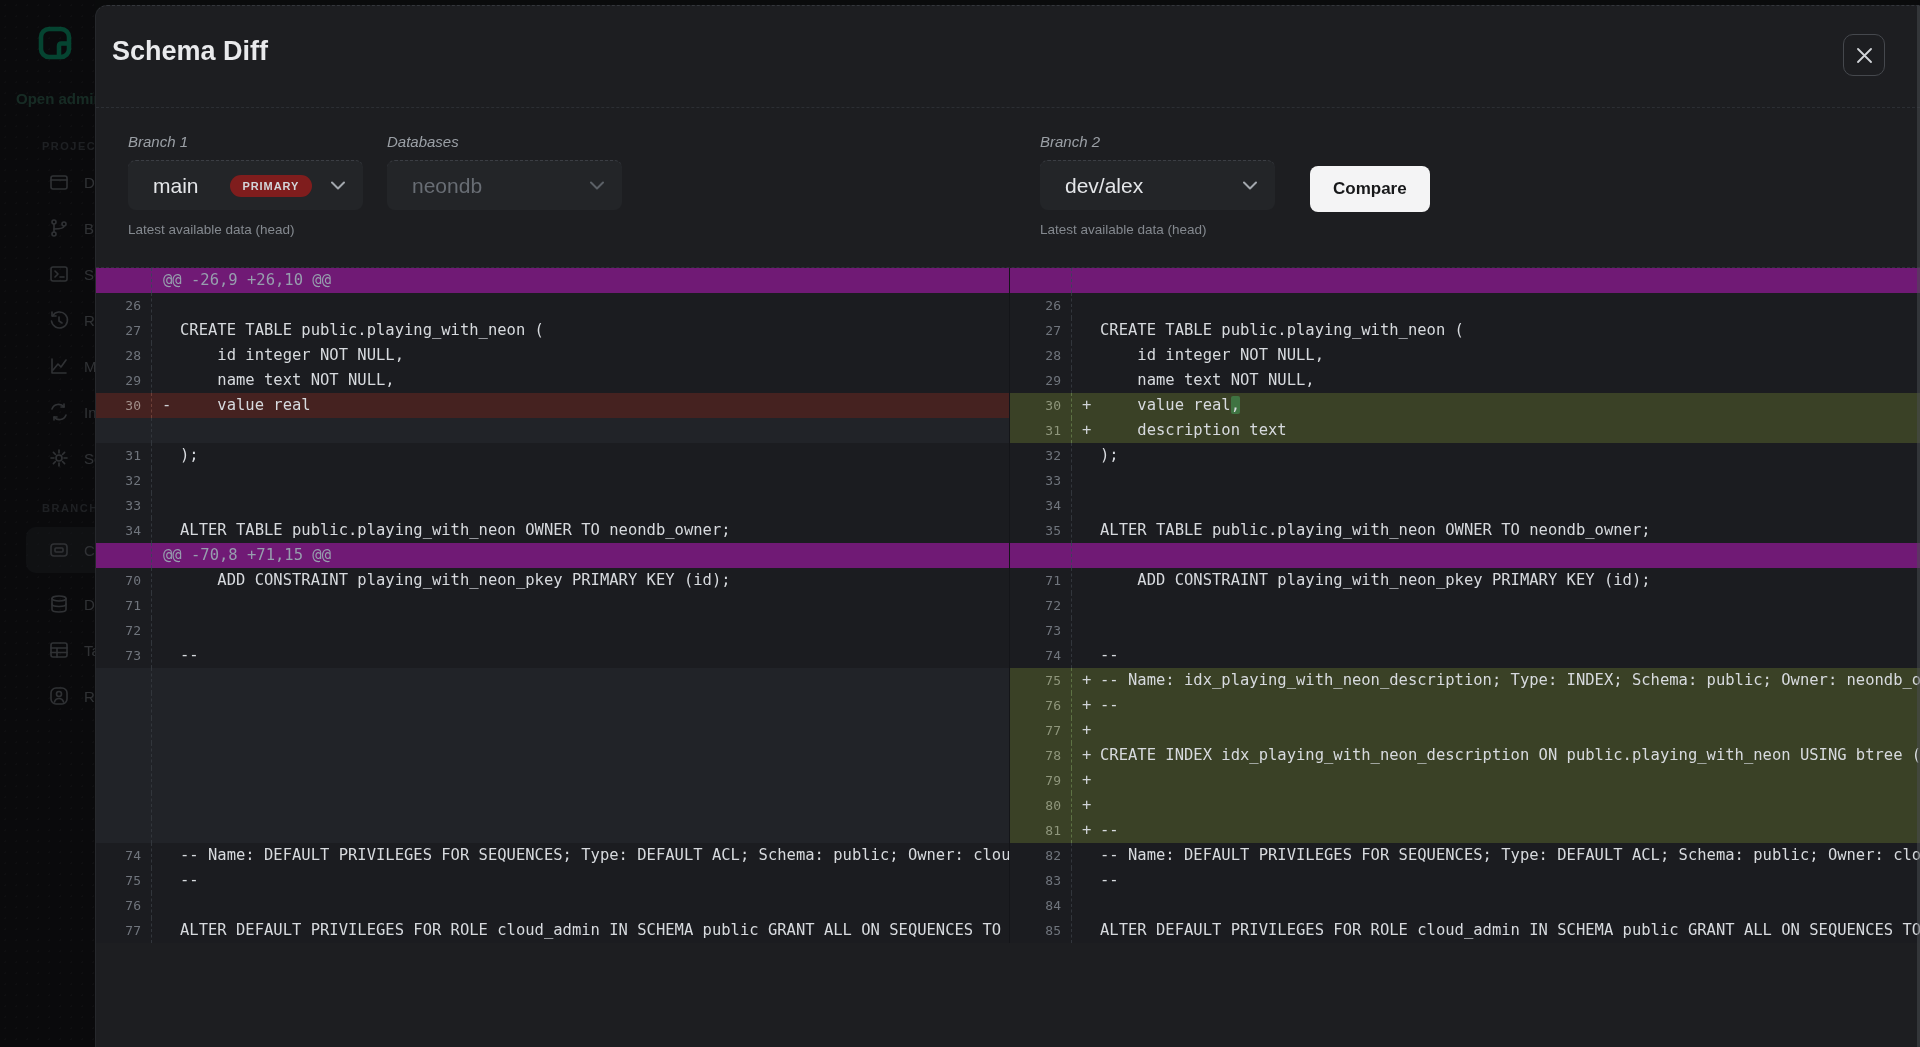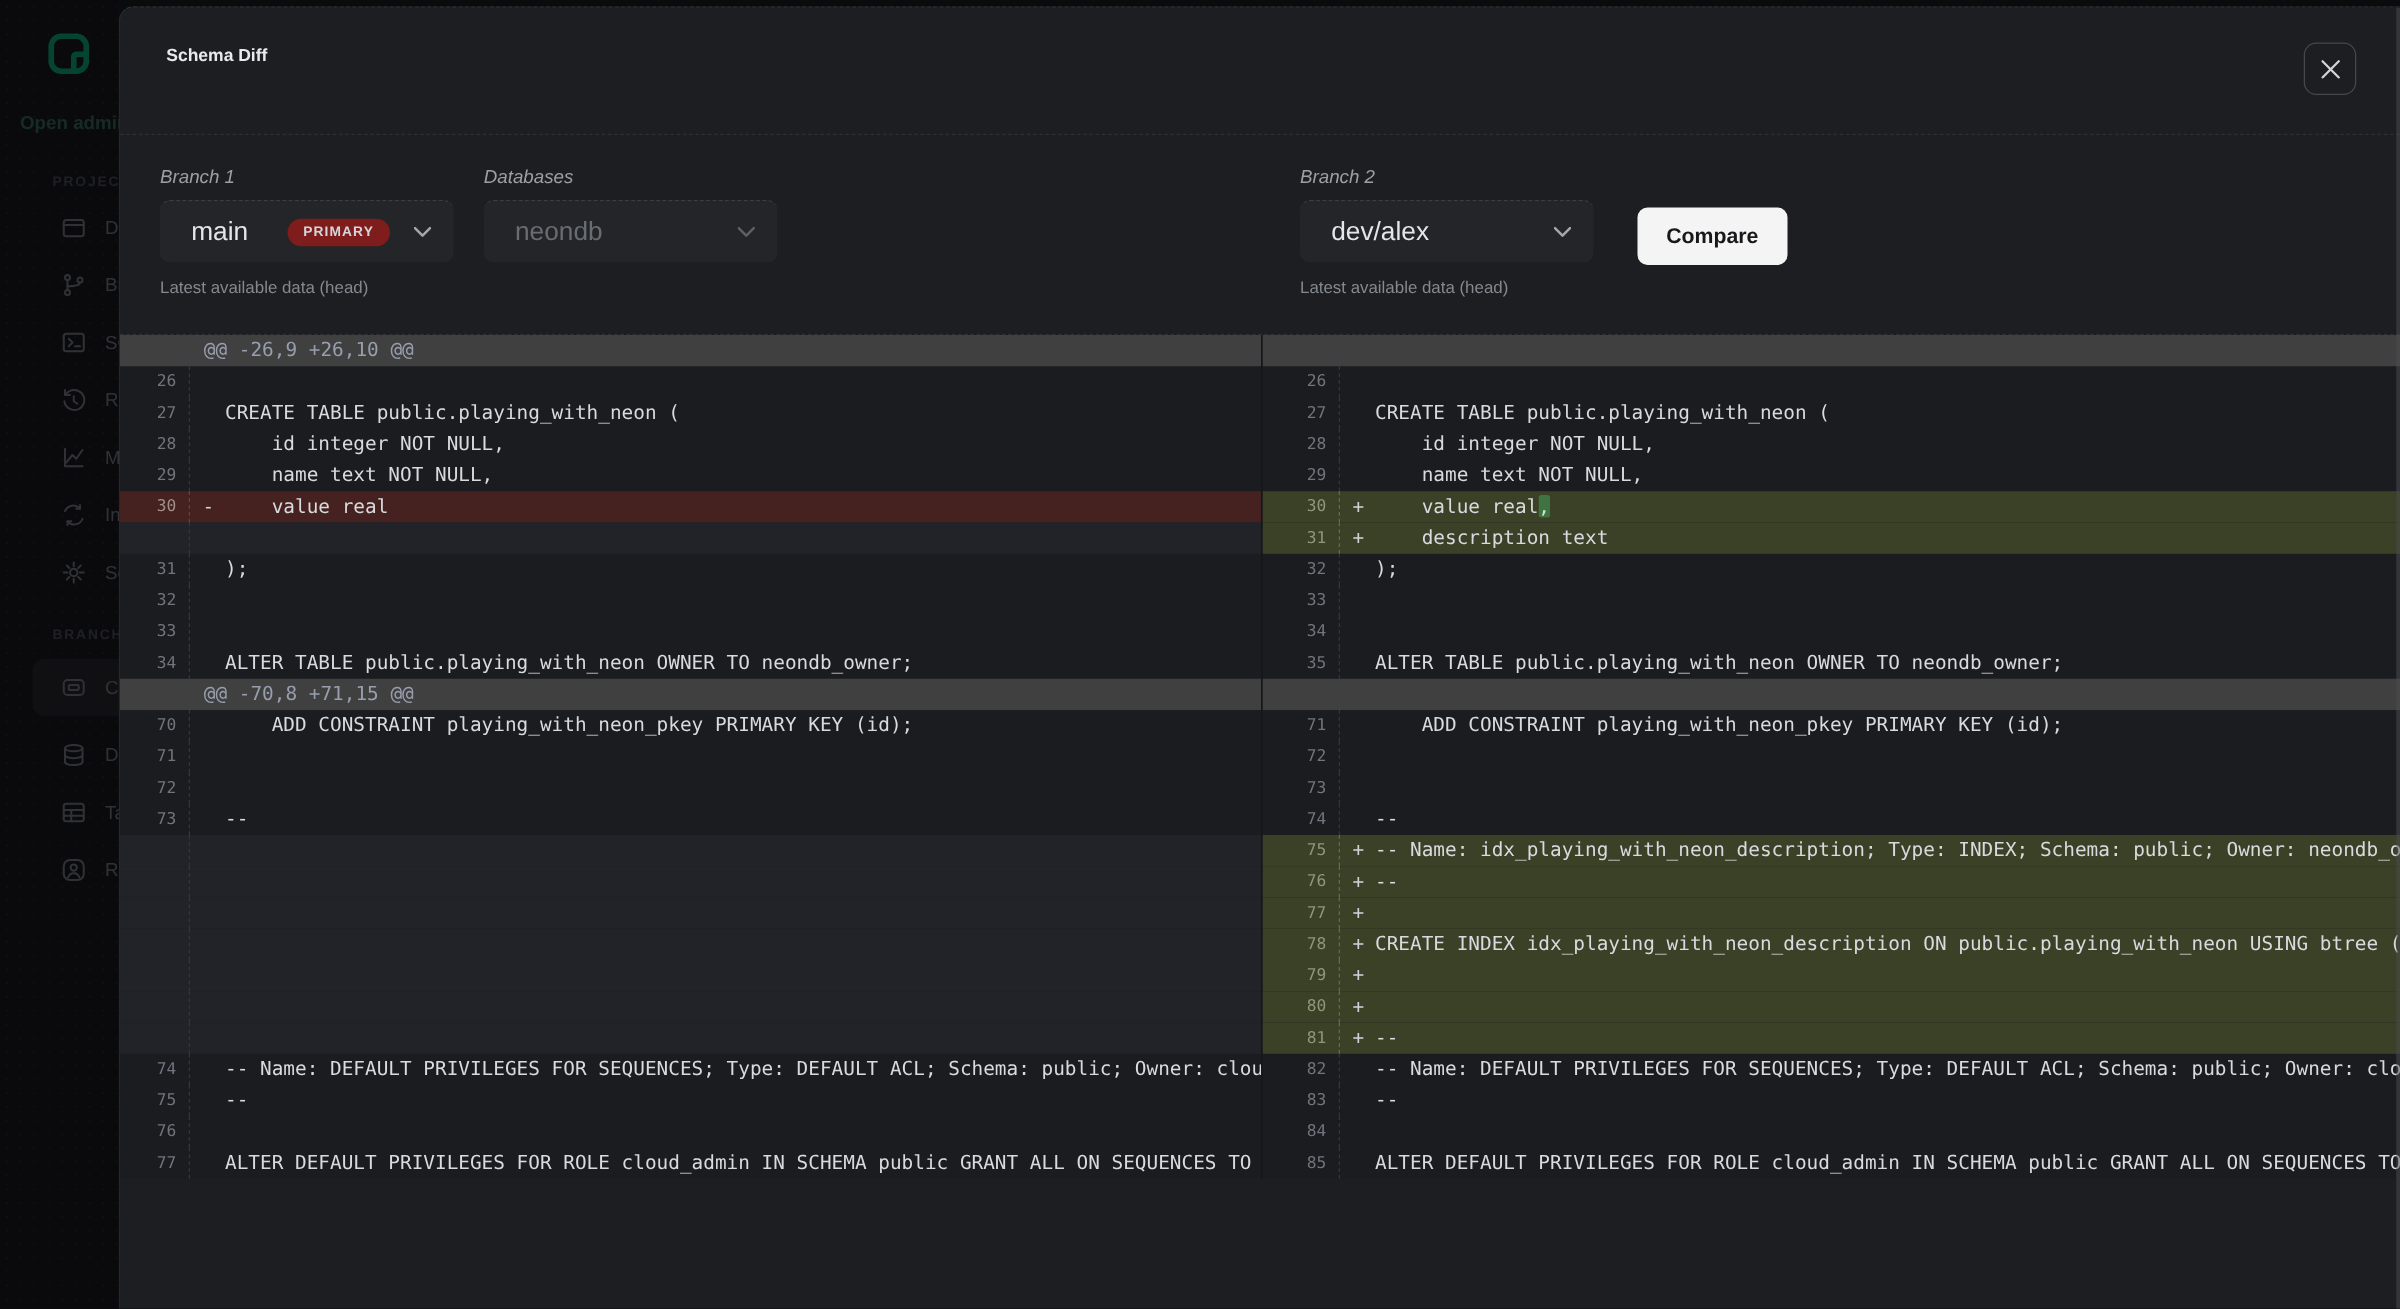--- a/index.html
+++ b/index.html
@@ -14,21 +14,21 @@
   .nav-sec-label{height:26px;line-height:26px;padding-left:42px;color:#5c6167;font-size:11px;font-weight:700;letter-spacing:1.5px;white-space:nowrap;}
   .nav-item{height:46px;display:flex;align-items:center;padding-left:48px;gap:14px;color:#9aa0a6;font-size:15px;white-space:nowrap;cursor:pointer;}
   .nav-item.active{background:#27292e;border-radius:10px;margin:6px 0 8px 26px;padding-left:22px;height:46px;}
   .nav-icon{width:22px;height:22px;flex:0 0 22px;display:inline-flex;}
   .nav-icon svg{width:22px;height:22px;stroke:#9aa0a6;fill:none;stroke-width:1.6;stroke-linecap:round;stroke-linejoin:round;}
   .nav-gap{height:14px;}
   .side-dim{position:absolute;left:0;top:0;width:95px;height:1047px;background:rgba(3,4,6,.5);}
   
   .modal{position:absolute;left:95px;top:5px;right:0;bottom:0;background:#1d1e21;
     border-top:1px dashed #33363b;border-left:1px solid #26282c;border-top-left-radius:12px;overflow:hidden;}
-  .m-title{position:absolute;left:37px;top:30px;font-size:14px;font-weight:600;color:#e9eaec;}
+  .m-title{position:absolute;left:16px;top:30px;font-size:27px;font-weight:600;color:#e9eaec;}
   .m-close{position:absolute;right:35px;top:28px;width:40px;height:40px;border:1px solid #45484d;border-radius:10px;
     display:flex;align-items:center;justify-content:center;cursor:pointer;background:transparent;}
   .m-close svg{width:15px;height:15px;stroke:#d2d5d9;stroke-width:1.8;stroke-linecap:round;}
   .m-divider{position:absolute;left:0;right:0;top:101px;border-top:1px dashed #2c2f34;}
   .ctl-label{color:#9ba0a6;font-size:15px;height:15px;font-style:italic;}
   .group{position:absolute;top:127px;}
   .g-b1{left:32px;} .g-db{left:291px;} .g-b2{left:944px;}
   .select{margin-top:12px;width:235px;height:50px;background:#232528;border-radius:8px;border-top:1px dashed #3b3e44;
     display:flex;align-items:center;padding:0 18px 0 25px;box-sizing:border-box;cursor:pointer;}
   .select .val{color:#e4e6e9;font-size:21px;}
@@ -48,21 +48,21 @@
   .pane{overflow:hidden;}
   .pane-left{flex:0 0 913px;}
   .pane-right{flex:1;border-left:1px solid #141519;}
   .drow{display:flex;height:25px;line-height:25px;font-size:15.5px;}
   .dnum{flex:0 0 56px;box-sizing:border-box;text-align:right;padding-right:10px;border-right:1px dashed #32363c;
     color:#70757d;font-size:13px;}
   .pane-right .dnum{flex:0 0 62px;}
   .dmark{flex:0 0 28px;box-sizing:border-box;padding-left:10px;color:#ced2d6;}
   .dcode{flex:1;white-space:pre;overflow:hidden;color:#d7dade;}
   .dhunk{flex:1;white-space:pre;overflow:hidden;padding-left:11px;color:#979eae;}
-  .drow.hunk{background:#404040;}
+  .drow.hunk{background:#701a75;}
   .drow.hunk .dnum{border-right-color:#3a415a;}
   .drow.del{background:#452220;}
   .drow.del .dnum{border-right-color:#6e4038;color:#a18f8a;}
   .drow.add{background:#3a4126;}
   .drow.add .dnum{border-right-color:#5d7244;color:#8f967c;}
   .drow.spacer{background:#212328;}
   .hl{background:#3f7342;border-radius:2px;}
   .scroll-strip{position:absolute;right:0;top:0;width:3px;height:100%;background:#4a4d52;opacity:.5;}
 </style>
 </head>

